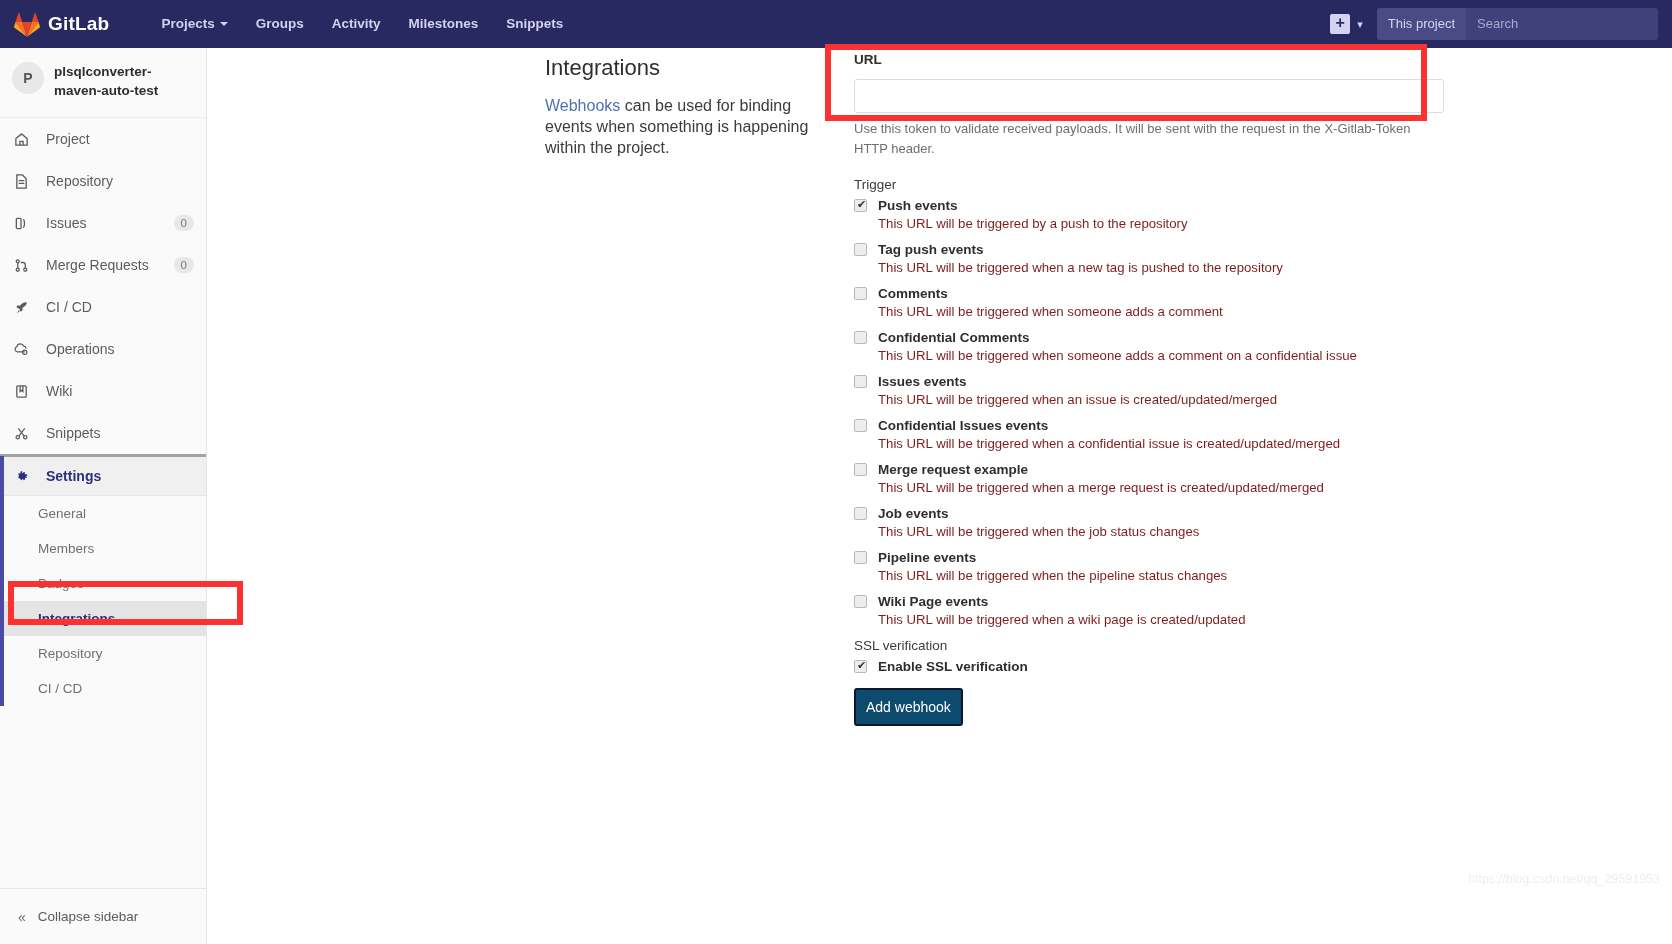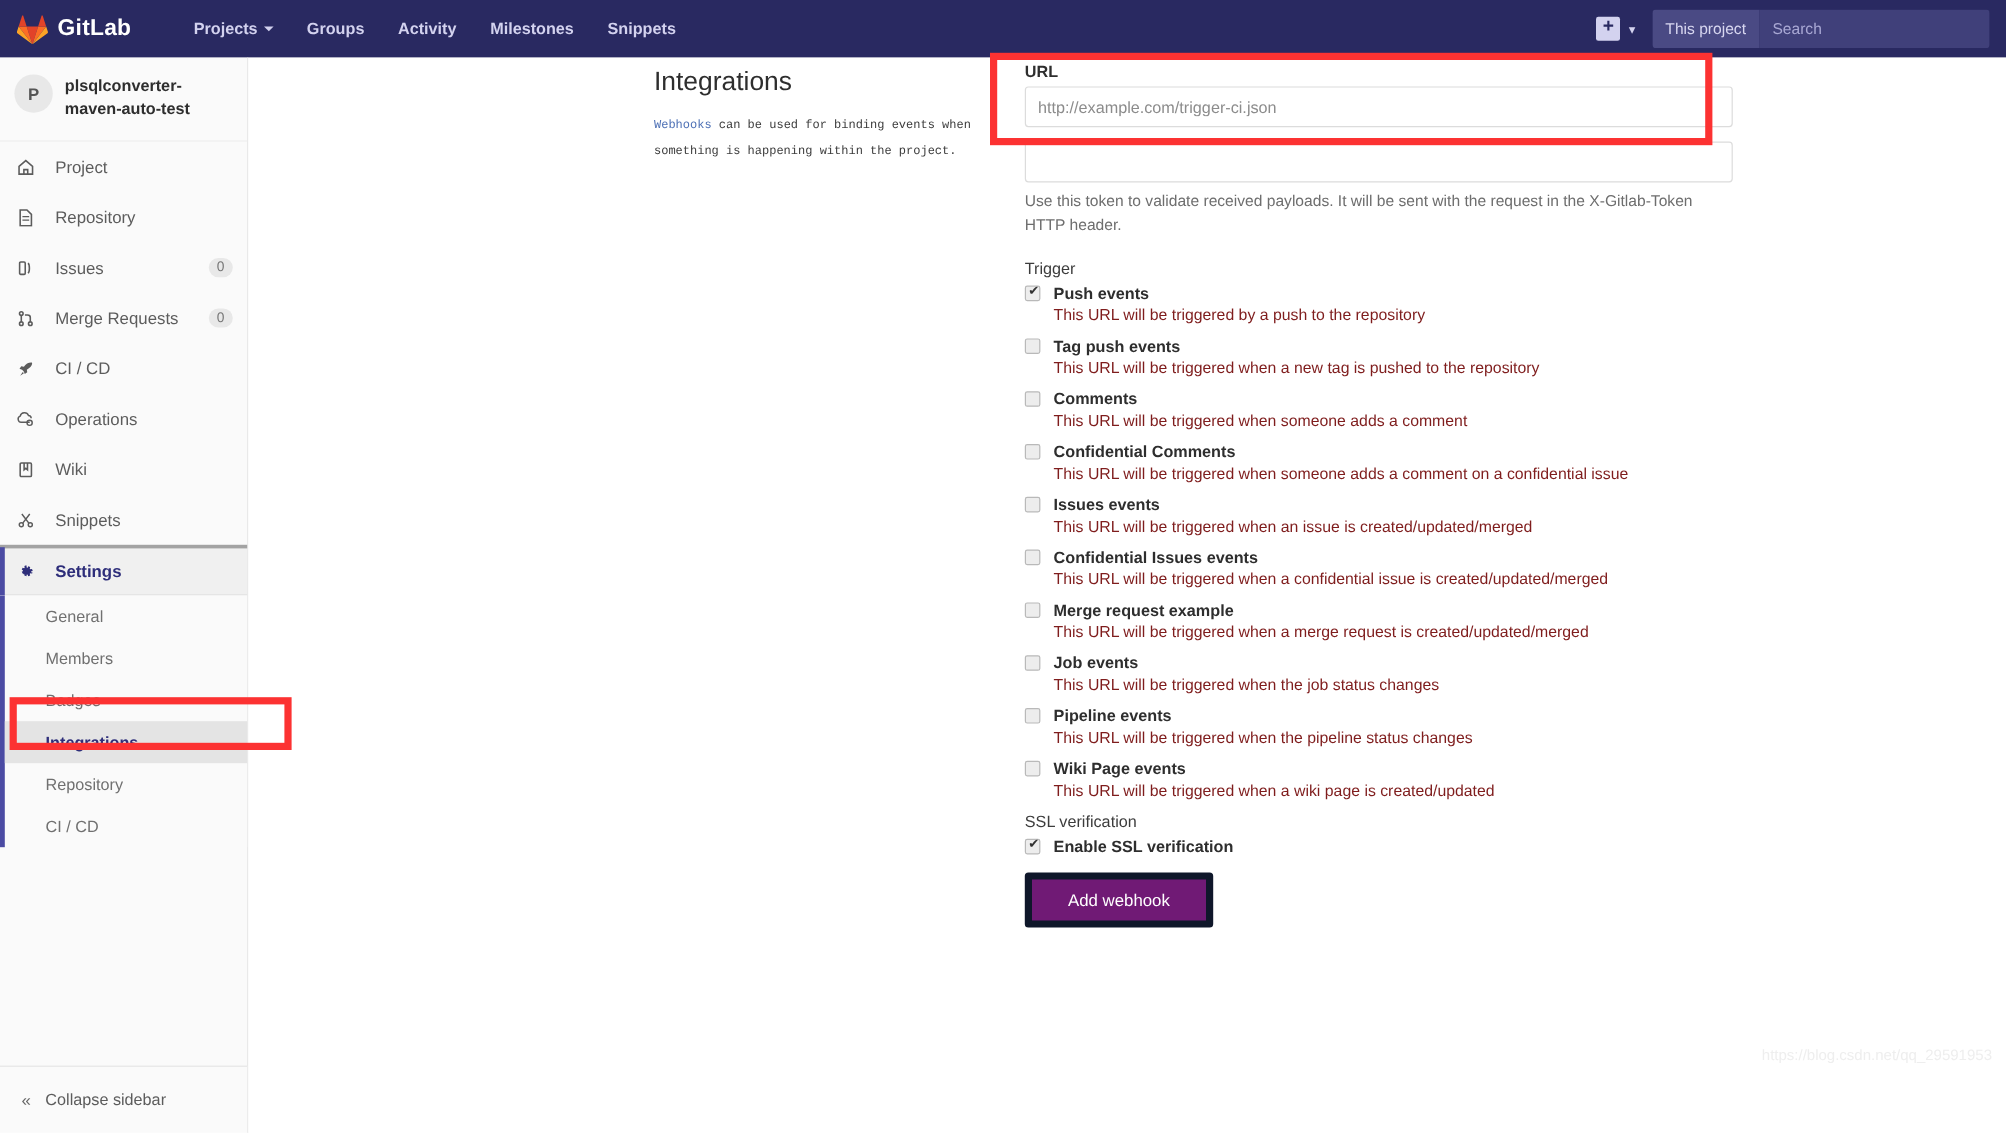--- a/index.html
+++ b/index.html
@@ -97,21 +97,21 @@
     border-top: 1px solid #e5e5e5; display: flex; align-items: center;
     padding-left: 18px; cursor: pointer; background: #fafafa;
   }
   .collapse-bar .chev { color: #666; font-size: 14px; letter-spacing: -2px; }
   .collapse-bar .lbl { margin-left: 14px; font-size: 13.5px; color: #5c5c5c; }
 
   
   .content { position: absolute; top: 48px; left: 207px; right: 0; bottom: 0; background: #fff; }
   .intro { position: absolute; left: 338px; top: 7px; width: 270px; }
   .intro h1 { font-size: 22px; font-weight: 400; color: #2e2e2e; margin-bottom: 14px; }
-  .intro p { font-size: 10px; color: #3c3c3c; line-height: 21px; font-family: Liberation Mono, monospace; }
+  .intro p { font-size: 16px; color: #3c3c3c; line-height: 21px; }
   .intro a { color: #4d70b5; text-decoration: none; }
 
   .form-col { position: absolute; left: 647px; top: 0; width: 600px; }
   .fld-label { font-size: 13.5px; font-weight: 700; color: #2e2e2e; margin-bottom: 5px; display: block; }
   .txt-input {
     width: 590px; height: 34px; border: 1px solid #dcdcdc; border-radius: 3px;
     background: #fff; font-size: 13.5px; color: #555; padding: 0 10px;
     font-family: "Liberation Sans", sans-serif;
   }
   .txt-input::placeholder { color: #8c8c8c; }
@@ -124,22 +124,22 @@
     background: #ededed; border-radius: 2px; position: relative;
     display: inline-block; cursor: pointer;
   }
   .cbox.on::after {
     content: "✔"; position: absolute; left: 0; top: -4px; width: 13px;
     text-align: center; font-size: 11px; color: #333; line-height: 16px;
   }
   .cb-title { margin-left: 11px; font-size: 13.5px; font-weight: 700; color: #2e2e2e; }
   .cb-desc { margin-left: 24px; font-size: 13.2px; color: #7f1d1d; margin-top: 3px; }
   .btn-green {
-    margin-top: 14px; background: #701a75; border: 6px solid #0f172a; border-radius: 3px;
-    color: #fff; font-size: 14px; padding: 9px 30px; cursor: pointer;
+    margin-top: 14px; background: #0c4a6e; border: 2px solid #0f172a; border-radius: 3px;
+    color: #fff; font-size: 14px; padding: 9px 10px; cursor: pointer;
     font-family: "Liberation Sans", sans-serif;
   }
 
   
   .redbox { position: absolute; border: 6px solid #fc3232; pointer-events: none; }
   #redbox-url { left: 825px; top: 44px; width: 602px; height: 77px; }
   #redbox-integrations { left: 8px; top: 581px; width: 235px; height: 44px; }
 
   .watermark {
     position: absolute; right: 12px; bottom: 58px; font-size: 12.5px;
@@ -306,21 +306,20 @@
     <h1>Integrations</h1>
     <p>
       <a href="#">Webhooks</a><span> can be used for binding events when something is happening within the project.</span>
     </p>
   </div>
 
   <div class="form-col">
 
     <div style="margin-top:4px;">
       <label class="fld-label">URL</label>
-      <input class="txt-input" type="text" placeholder="http://example.com/trigger-ci.json" style="">
     </div>
 
     <div style="margin-top:12px;">
       <input class="txt-input" type="text" style="">
       <div class="help-txt">Use this token to validate received payloads. It will be sent with the request in the X-Gitlab-Token HTTP header.</div>
     </div>
 
     <div class="sec-label">Trigger</div>
 
     <div>

